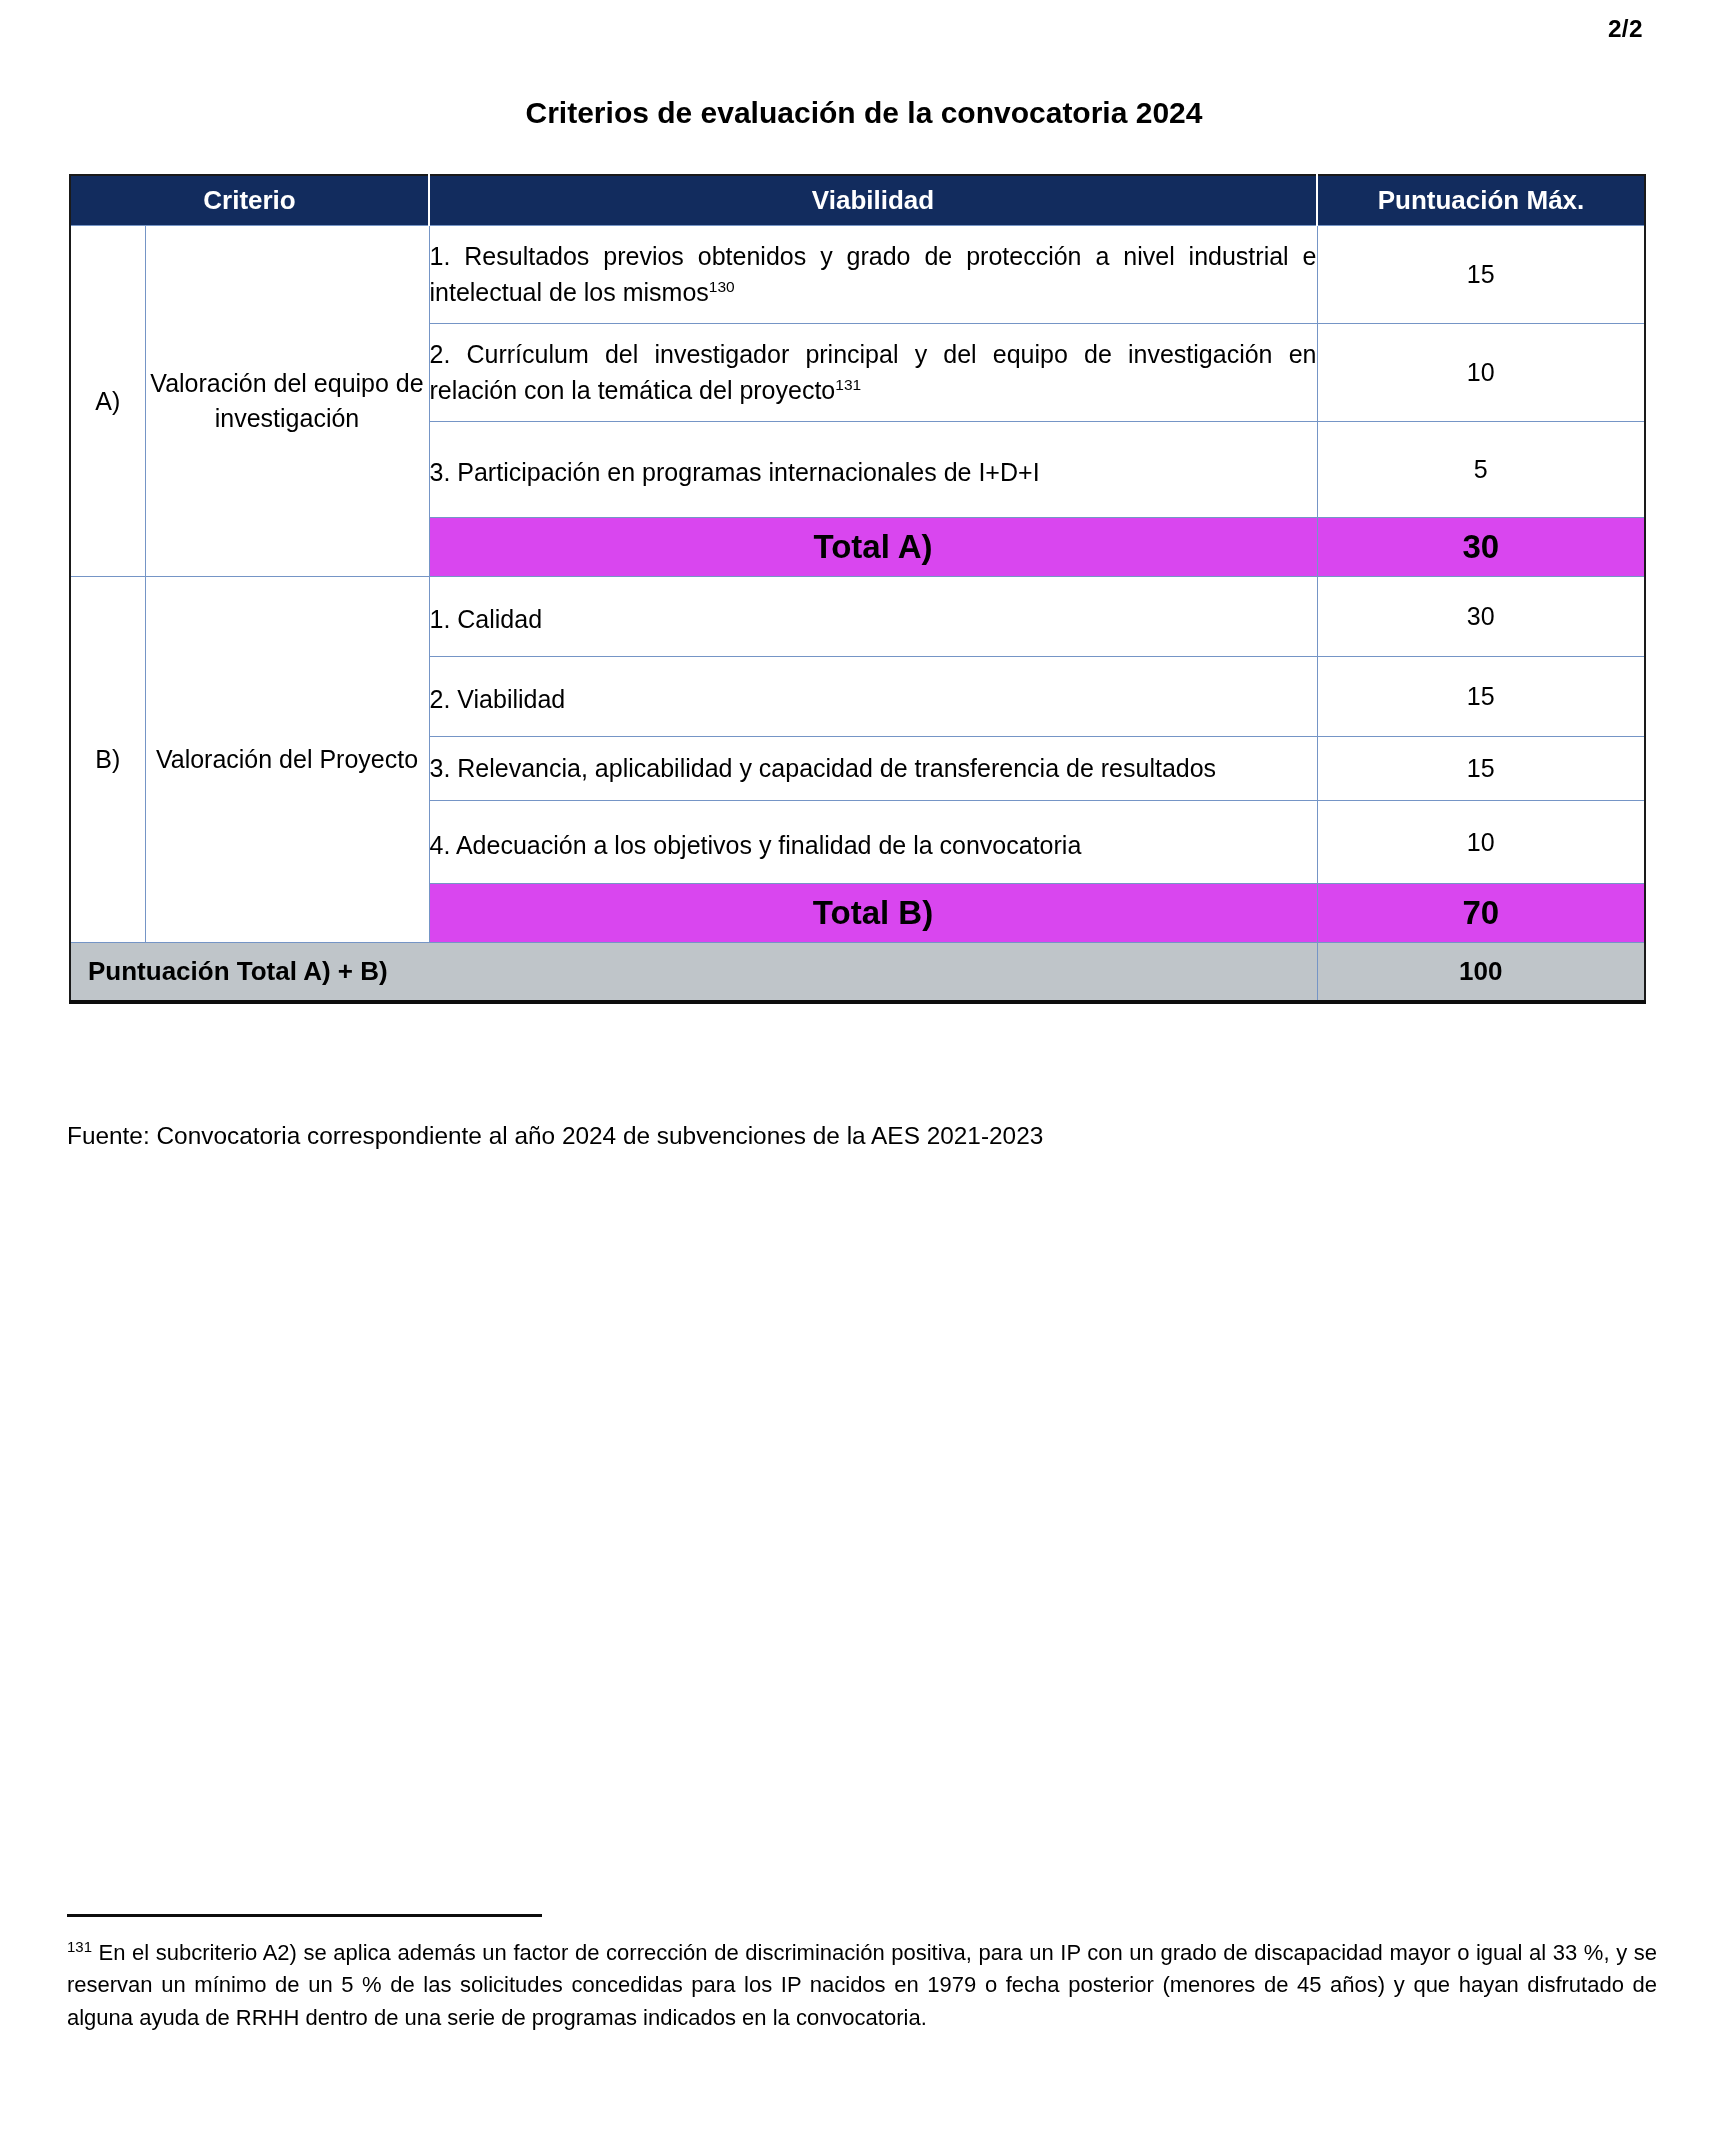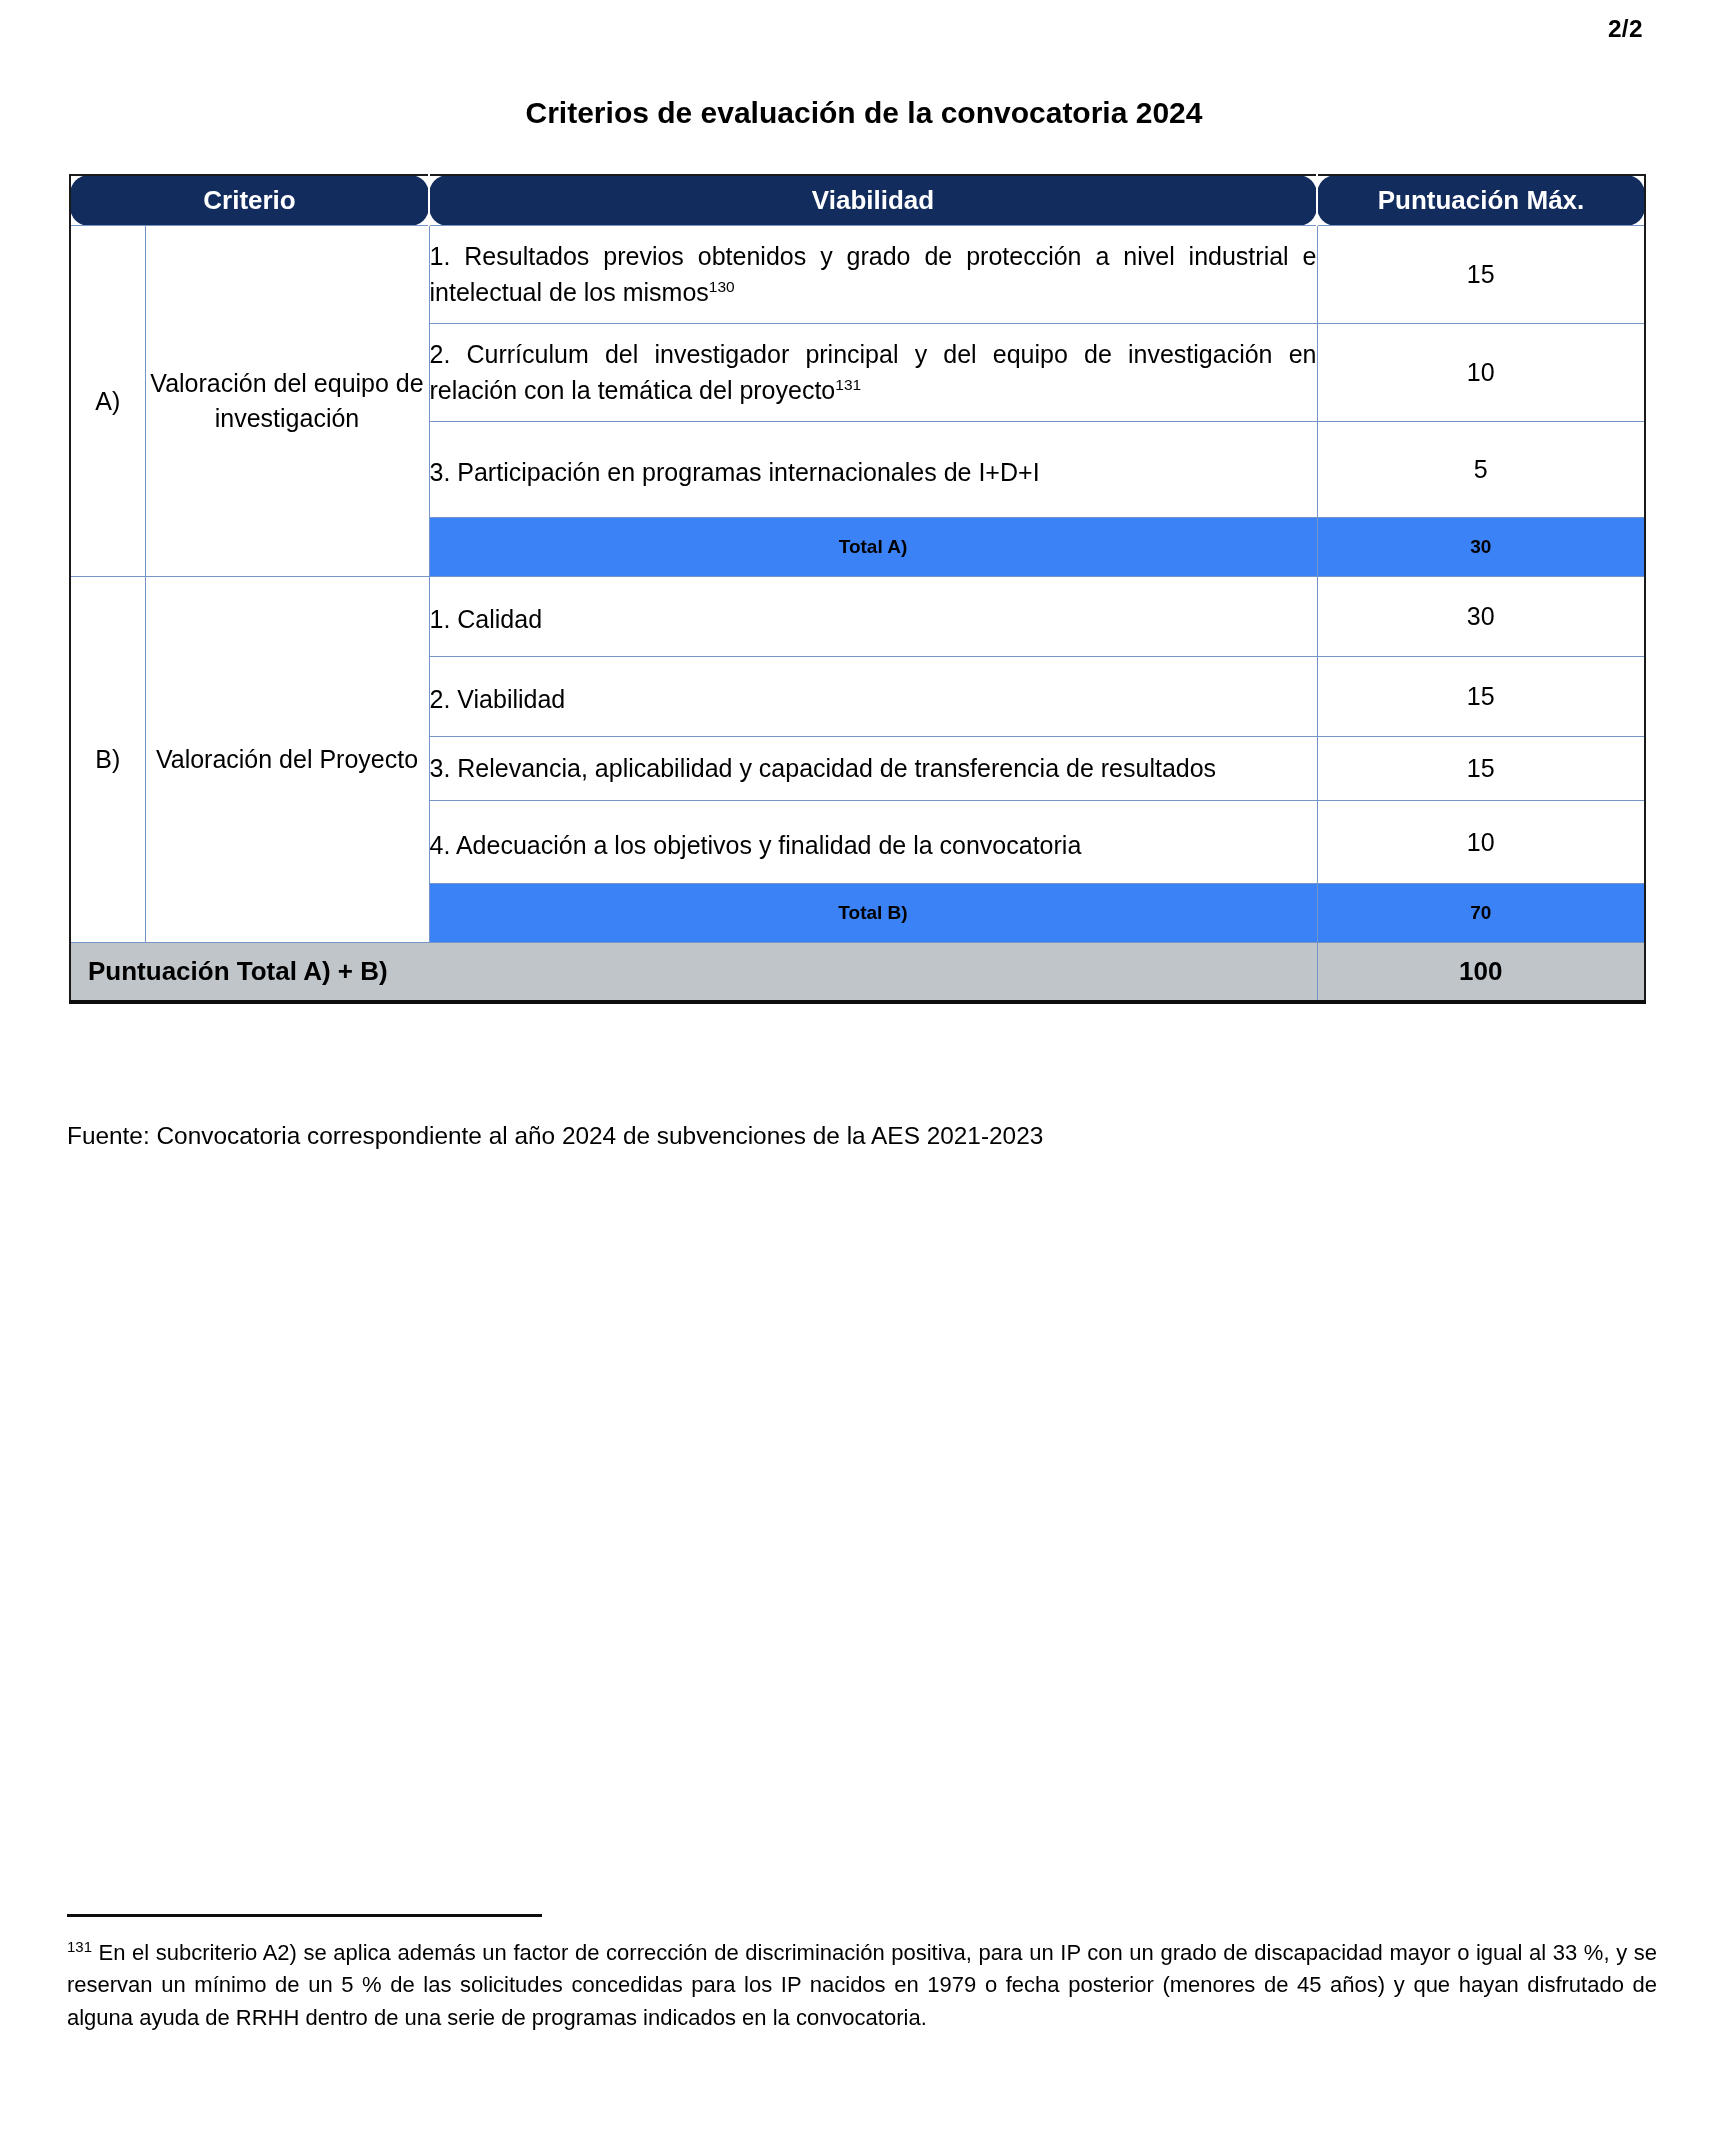--- a/index.html
+++ b/index.html
@@ -68,21 +68,20 @@
   
   thead th {
     background: #122c5e;
     color: #ffffff;
     font-size: 26px;
     font-weight: bold;
     text-align: center;
     height: 49px;
     border-color: #122c5e;
     border-bottom: 1.6px solid #122c5e;
-    border-radius: 19px;
   }
   thead th.th-criterio { border-right: 2.4px solid #ffffff; }
   thead th.th-sub      { border-right: 2.4px solid #ffffff; }
 
   
   td.letter {
     text-align: center;
     font-size: 25px;
     border-left: none;
   }
@@ -105,23 +104,23 @@
     font-size: 25px;
     border-right: none;
   }
   sup {
     font-size: 0.62em;
     vertical-align: super;
     line-height: 0;
   }
 
   tr.total-row td {
-    background: #3b82f6;
-    font-weight: bold;
-    font-size: 19px;
+    background: #d946ef;
+    font-weight: bold;
+    font-size: 33px;
   }
   tr.total-row td.total-name { text-align: center; }
   tr.total-row td.score      { text-align: center; }
 
   tr.grand-total td {
     background: #bfc5c9;
     font-weight: bold;
     font-size: 26px;
   }
   tr.grand-total td.grand-name {

